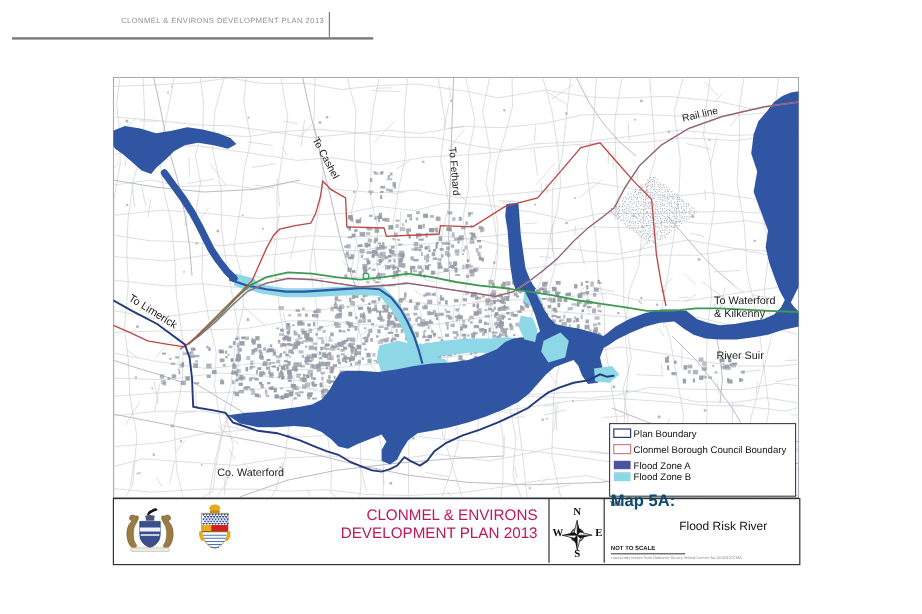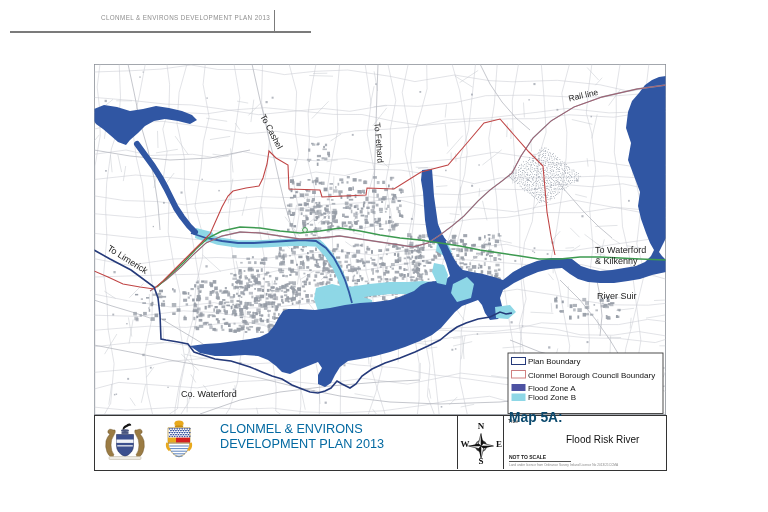--- a/index.html
+++ b/index.html
@@ -2367,21 +2367,21 @@
             <path d="M4.8 28.6 h18.4"></path>
             <path d="M6 31.2 h16"></path>
             <path d="M8 33.8 h12"></path>
             <path d="M10.5 36.2 h7"></path>
 </g>
 <path d="M1.2 22.5 q-1.4 5.5 2.8 8.8 l1.6 -2 q-2.8 -2.4 -2.2 -6.4 z" fill="#e8a91d"></path>
 <path d="M26.8 22.5 q1.4 5.5 -2.8 8.8 l-1.6 -2 q2.8 -2.4 2.2 -6.4 z" fill="#e8a91d"></path>
 </g>
 </svg></div>
 
-<div class="abs" style="left:220px;top:422px;width:228px;text-align:left;font-size:12.7px;color:#0369a1;line-height:15px;">CLONMEL &amp; ENVIRONS<br>DEVELOPMENT PLAN 2013</div>
+<div class="abs" style="left:220px;top:422px;width:228px;text-align:right;font-size:12.7px;color:#be185d;line-height:15px;">CLONMEL &amp; ENVIRONS<br>DEVELOPMENT PLAN 2013</div>
 
 <div class="abs" style="left:457px;top:415px;width:1px;height:54px;background:#333;"></div>
 
 <div class="abs" style="left:503px;top:415px;width:1px;height:54px;background:#333;"></div>
 
 <div class="abs" style="left:458px;top:421px;"><svg width="46" height="46" viewBox="0 0 46 46" xmlns="http://www.w3.org/2000/svg">
 <g>
 <circle cx="23" cy="25" r="5.4" fill="#fff" stroke="#555" stroke-width="1.3"></circle>
 <path d="M23 25 L23 19.6 A5.4 5.4 0 0 1 28.4 25 Z" fill="#222"></path>
 <path d="M23 25 L23 30.4 A5.4 5.4 0 0 1 17.6 25 Z" fill="#222"></path>

